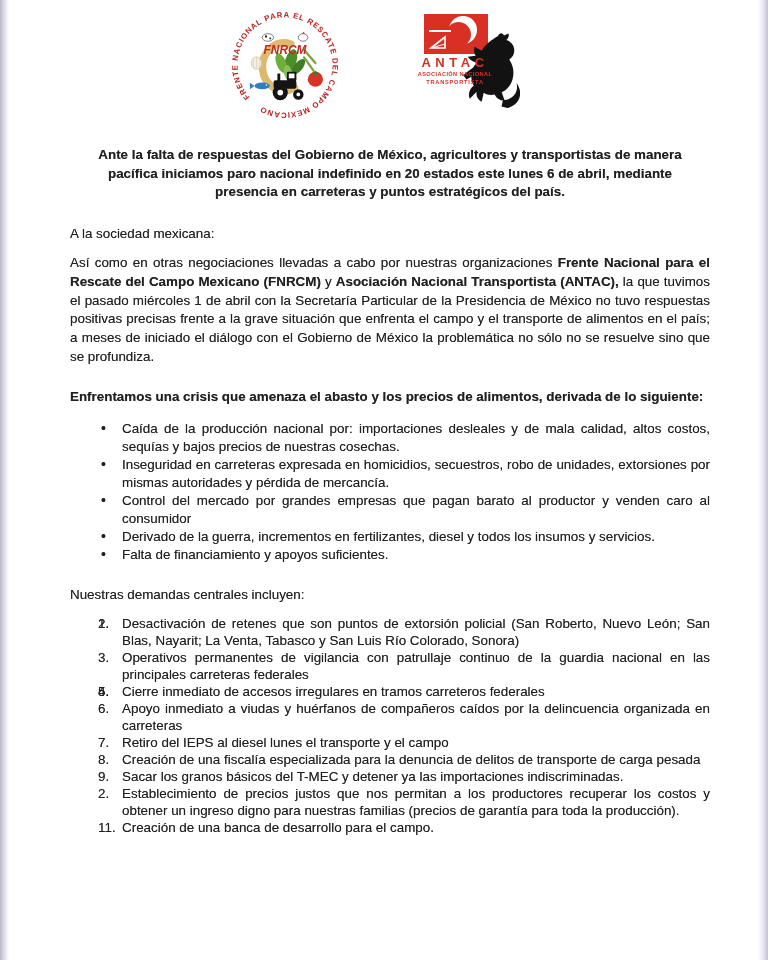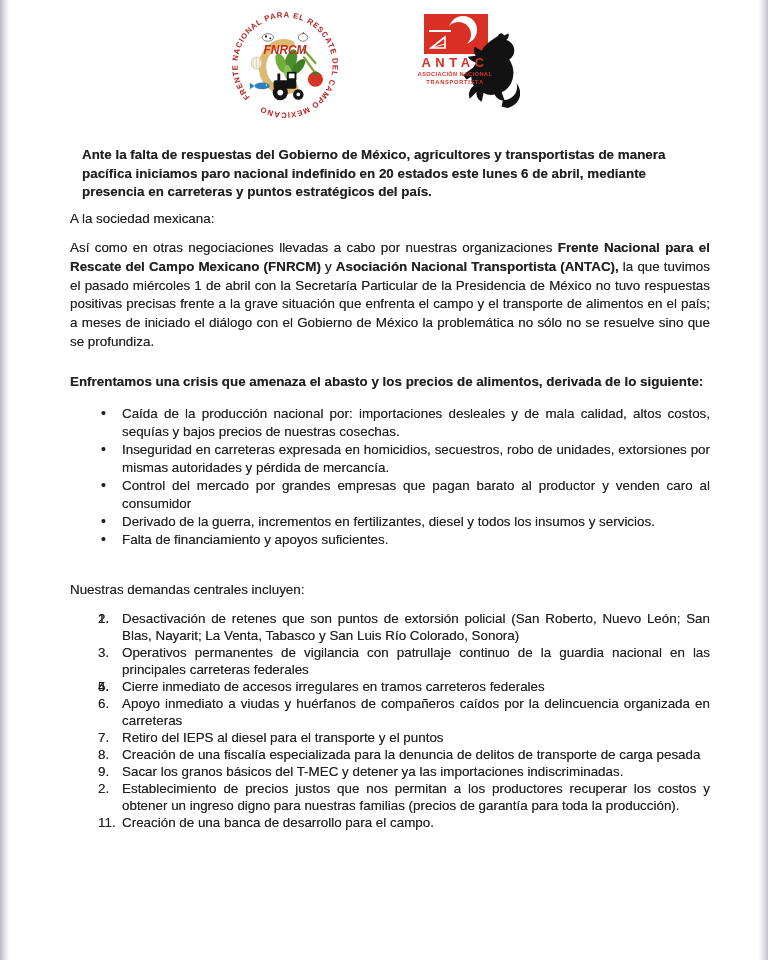--- a/index.html
+++ b/index.html
@@ -19,39 +19,40 @@
     position:relative;
     padding:8px 58px 0 70px;
     text-shadow:0 0 0.5px rgba(33,33,33,.55);
   }
   .logos{
     display:flex;align-items:flex-start;justify-content:center;
     gap:72px;margin-left:-34px;height:114px;margin-bottom:0;
   }
   .headline{
     font-weight:bold;
+    text-align:center;
     font-size:13.4px;line-height:18.6px;
     margin:24px 12px 0 12px;
   }
-  .salutation{font-size:13.4px;margin-top:9px;}
+  .salutation{font-size:13.4px;margin-top:24px;}
   .intro{
     font-size:13.4px;line-height:18.7px;
     text-align:justify;margin-top:3px;
   }
   .crisis{
     font-weight:bold;font-size:13.4px;line-height:18.2px;
     text-align:justify;margin-top:22px;
   }
   ul.bullets{
     list-style:none;margin:12px 0 0 0;padding:0;
     font-size:13.4px;line-height:18px;
   }
   ul.bullets li{position:relative;padding-left:52px;text-align:justify;}
   ul.bullets li .bmark{position:absolute;left:31px;top:-1px;font-size:14px;}
-  .demands-intro{font-size:13.4px;margin-top:33px;}
+  .demands-intro{font-size:13.4px;margin-top:23px;}
   ol.demands{
     list-style:none;margin:13px 0 0 0;padding:0;
     font-size:13.4px;line-height:17px;
   }
   ol.demands li{position:relative;padding-left:52px;text-align:justify;}
   ol.demands li .nmark{position:absolute;left:28px;top:0;}
   svg text{text-shadow:none;}
 </style>
 </head>
 <body>
@@ -163,21 +164,21 @@
 
     <p class="demands-intro">Nuestras demandas centrales incluyen:</p>
 
     <ol class="demands">
       <li><span class="nmark">1.</span></li>
       <li><span class="nmark">2.</span><span>Desactivación de retenes que son puntos de extorsión policial (San Roberto, Nuevo León; San Blas, Nayarit; La Venta, Tabasco y San Luis Río Colorado, Sonora)</span></li>
       <li><span class="nmark">3.</span><span>Operativos permanentes de vigilancia con patrullaje continuo de la guardia nacional en las principales carreteras federales</span></li>
       <li><span class="nmark">4.</span></li>
       <li><span class="nmark">5.</span><span>Cierre inmediato de accesos irregulares en tramos carreteros federales</span></li>
       <li><span class="nmark">6.</span><span>Apoyo inmediato a viudas y huérfanos de compañeros caídos por la delincuencia organizada en carreteras</span></li>
-      <li><span class="nmark">7.</span><span>Retiro del IEPS al diesel para el transporte y el puntos</span></li>
+      <li><span class="nmark">7.</span><span>Retiro del IEPS al diesel lunes el transporte y el campo</span></li>
       <li><span class="nmark">8.</span><span>Creación de una fiscalía especializada para la denuncia de delitos de transporte de carga pesada</span></li>
       <li><span class="nmark">9.</span><span>Sacar los granos básicos del T-MEC y detener ya las importaciones indiscriminadas.</span></li>
       <li><span class="nmark">2.</span><span>Establecimiento de precios justos que nos permitan a los productores recuperar los costos y obtener un ingreso digno para nuestras familias (precios de garantía para toda la producción).</span></li>
       <li><span class="nmark">11.</span><span>Creación de una banca de desarrollo para el campo.</span></li>
     </ol>
 
   </div>
 </div>
 
 </body></html>

